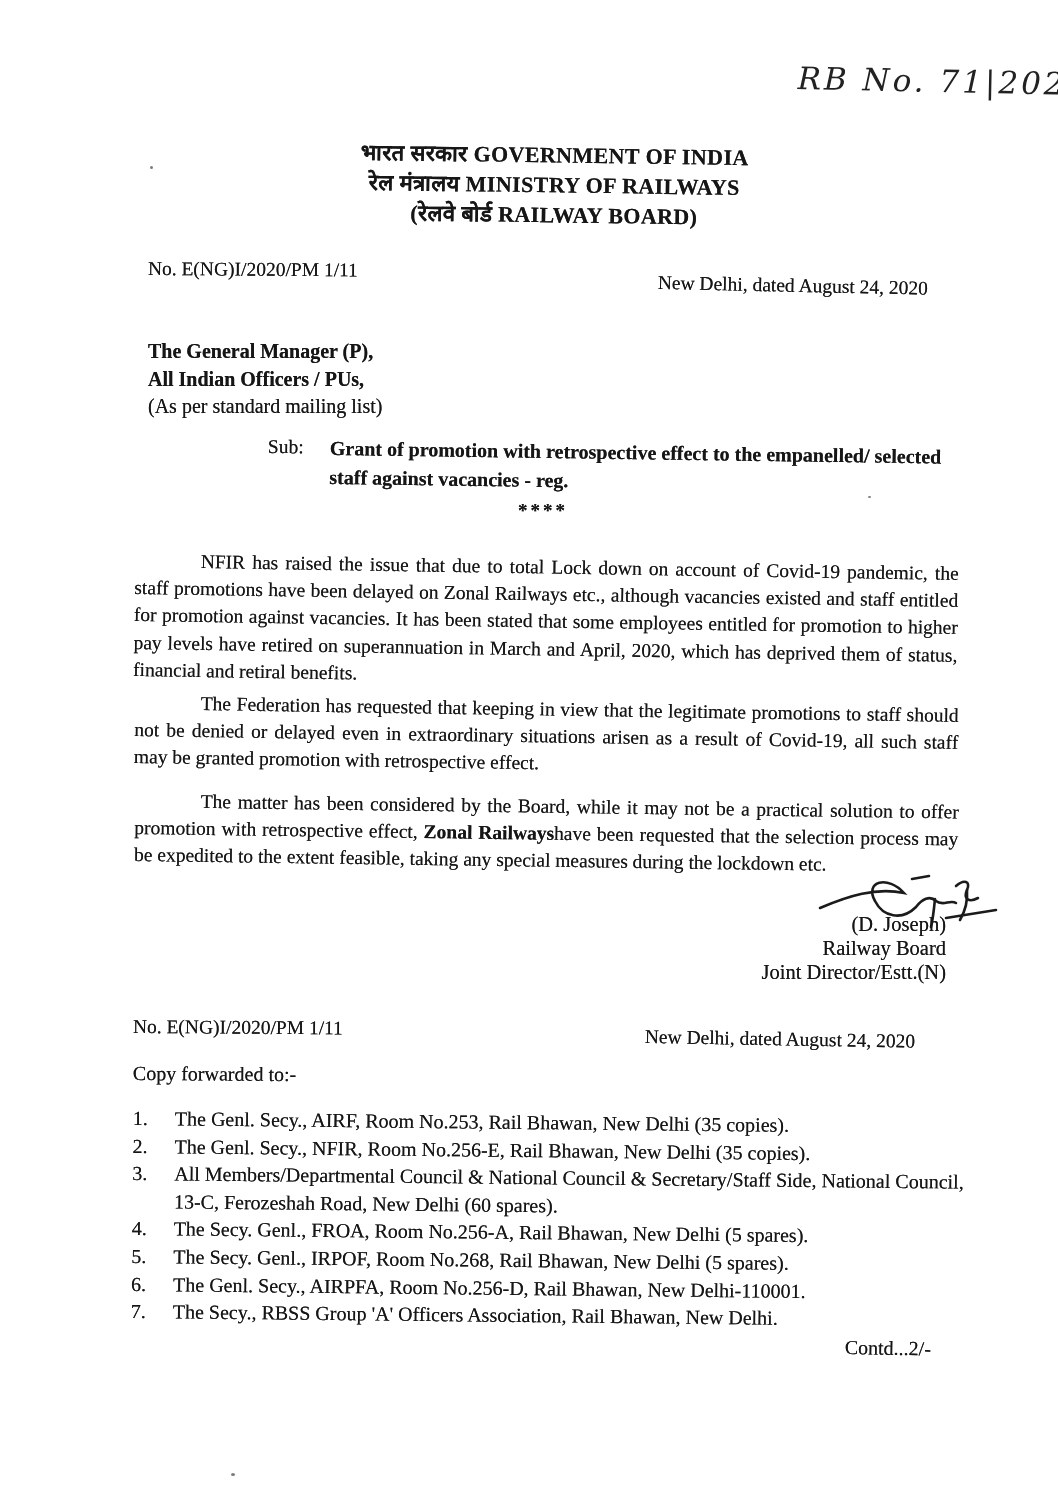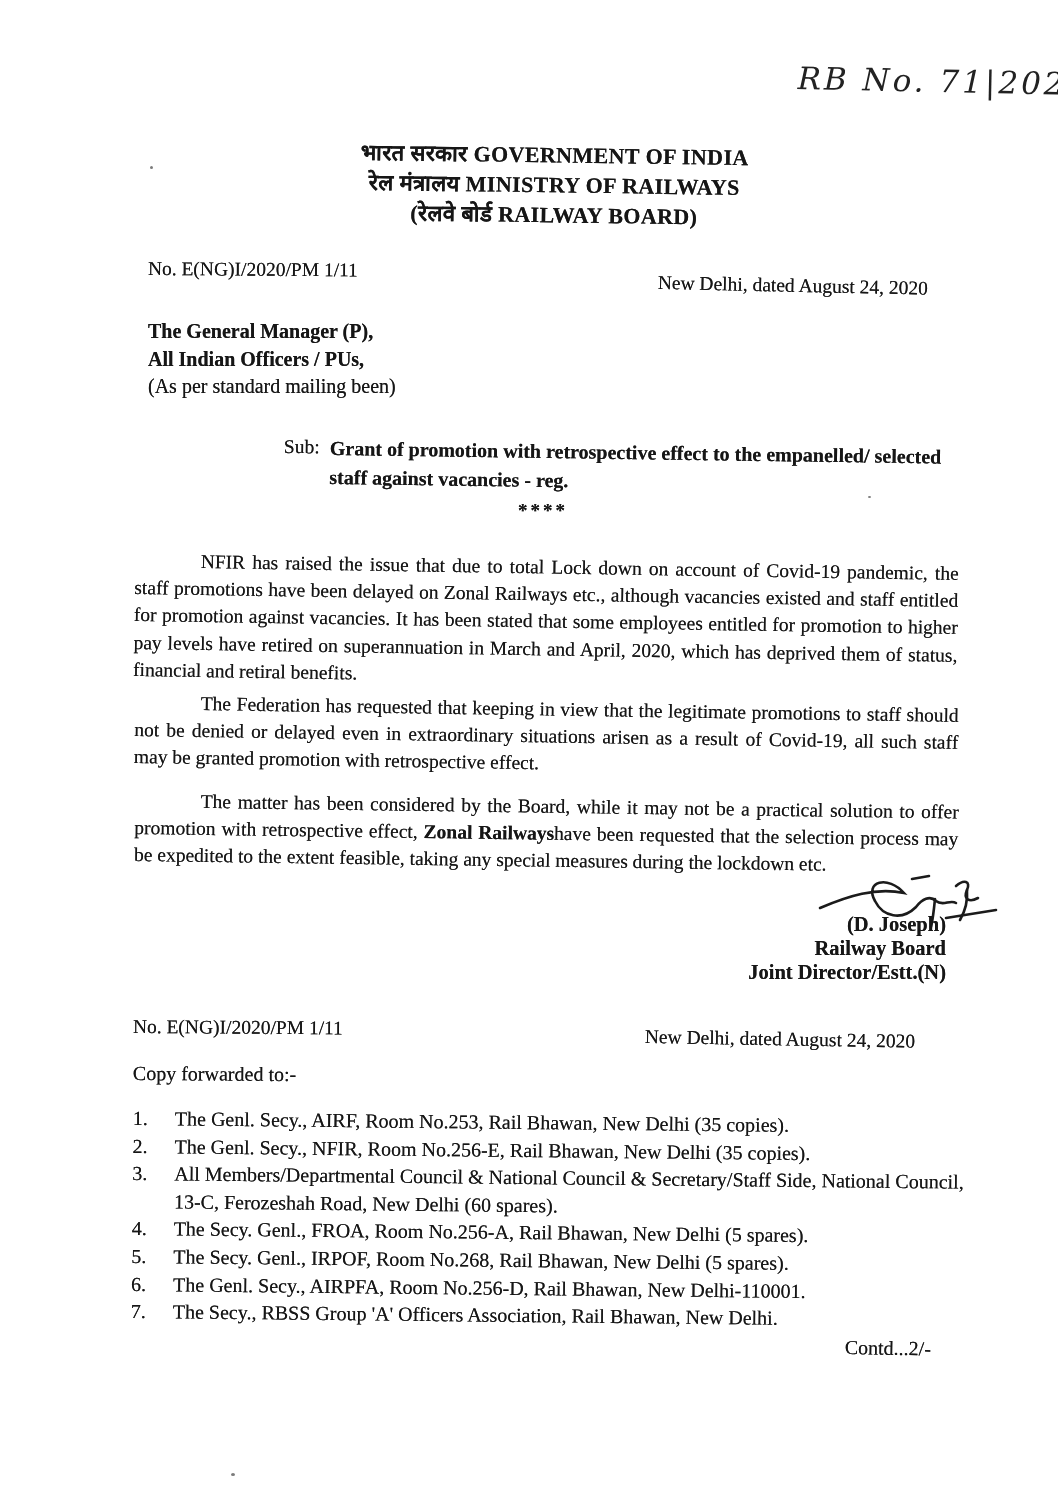--- a/index.html
+++ b/index.html
@@ -36,23 +36,23 @@
     text-align:center;
     font-weight:bold;
     font-size:22px;
     line-height:30px;
     letter-spacing:.4px;
   }
 
   .ref-num{font-size:19.5px;white-space:nowrap;}
   .ref-date{font-size:19.5px;white-space:nowrap;}
 
-  .addressee{left:148px;top:318px;font-size:20px;line-height:27.5px;}
+  .addressee{left:148px;top:338px;font-size:20px;line-height:27.5px;}
 
-  .subject-label{left:284px;top:436px;font-size:19.5px;}
+  .subject-label{left:268px;top:436px;font-size:19.5px;}
   .subject-text{
     left:330px;top:434px;width:650px;
     font-weight:bold;font-size:20px;line-height:29px;
   }
   .stars{left:518px;top:500px;font-size:19px;font-weight:bold;letter-spacing:3px;}
 
   .para{
     left:135px;width:824px;
     font-size:19.5px;line-height:27.2px;
     text-align:justify;
@@ -60,21 +60,21 @@
     margin:0;
   }
   .p1{top:547px;}
   .p2{top:689px;}
   .p3{top:787px;}
 
   .sig-svg{left:816px;top:872px;width:184px;height:58px;}
   .sig-block{
     left:600px;top:913px;width:346px;
     text-align:right;
-    font-weight:bold;font-size:20.5px;line-height:23.8px;
+    font-weight:normal;font-size:20.5px;line-height:23.8px;
     white-space:nowrap;
   }
 
   .copy-heading{left:133px;top:1062px;font-size:20px;}
 
   .copy-list{left:133px;top:1105px;width:842px;font-size:20px;line-height:27.6px;}
   .copy-item{display:flex;}
   .copy-item .num{width:42px;flex:0 0 42px;}
   .copy-item .txt{flex:1;}
 
@@ -94,21 +94,21 @@
     <div>रेल मंत्रालय MINISTRY OF RAILWAYS</div>
     <div>(रेलवे बोर्ड RAILWAY BOARD)</div>
   </div>
 
   <div class="abs ref-num ink tilt-04" style="left:148px;top:258px;">No. E(NG)I/2020/PM 1/11</div>
   <div class="abs ref-date ink tilt-12" style="left:658px;top:272px;">New Delhi, dated August 24, 2020</div>
 
   <div class="abs addressee ink">
     <div class="b">The General Manager (P),</div>
     <div class="b">All Indian Officers / PUs,</div>
-    <div>(As per standard mailing been)</div>
+    <div>(As per standard mailing list)</div>
   </div>
 
   <div class="abs subject-label ink tilt-06">Sub:</div>
   <div class="abs subject-text ink tilt-08">Grant of promotion with retrospective effect to the empanelled/ selected staff against vacancies - reg.</div>
 
   <div class="abs stars ink">****</div>
 
   <p class="abs para p1 ink tilt-09">NFIR has raised the issue that due to total Lock down on account of Covid-19 pandemic, the staff promotions have been delayed on Zonal Railways etc., although vacancies existed and staff entitled for promotion against vacancies.  It has been stated that some employees entitled for promotion to higher pay levels have retired on superannuation in March and April, 2020, which has deprived them of status, financial and retiral benefits.</p>
 
   <p class="abs para p2 ink tilt-09">The Federation has requested that keeping in view that the legitimate promotions to staff should not be denied or delayed even in extraordinary situations arisen as a result of Covid-19, all such staff may be granted promotion with retrospective effect.</p>

